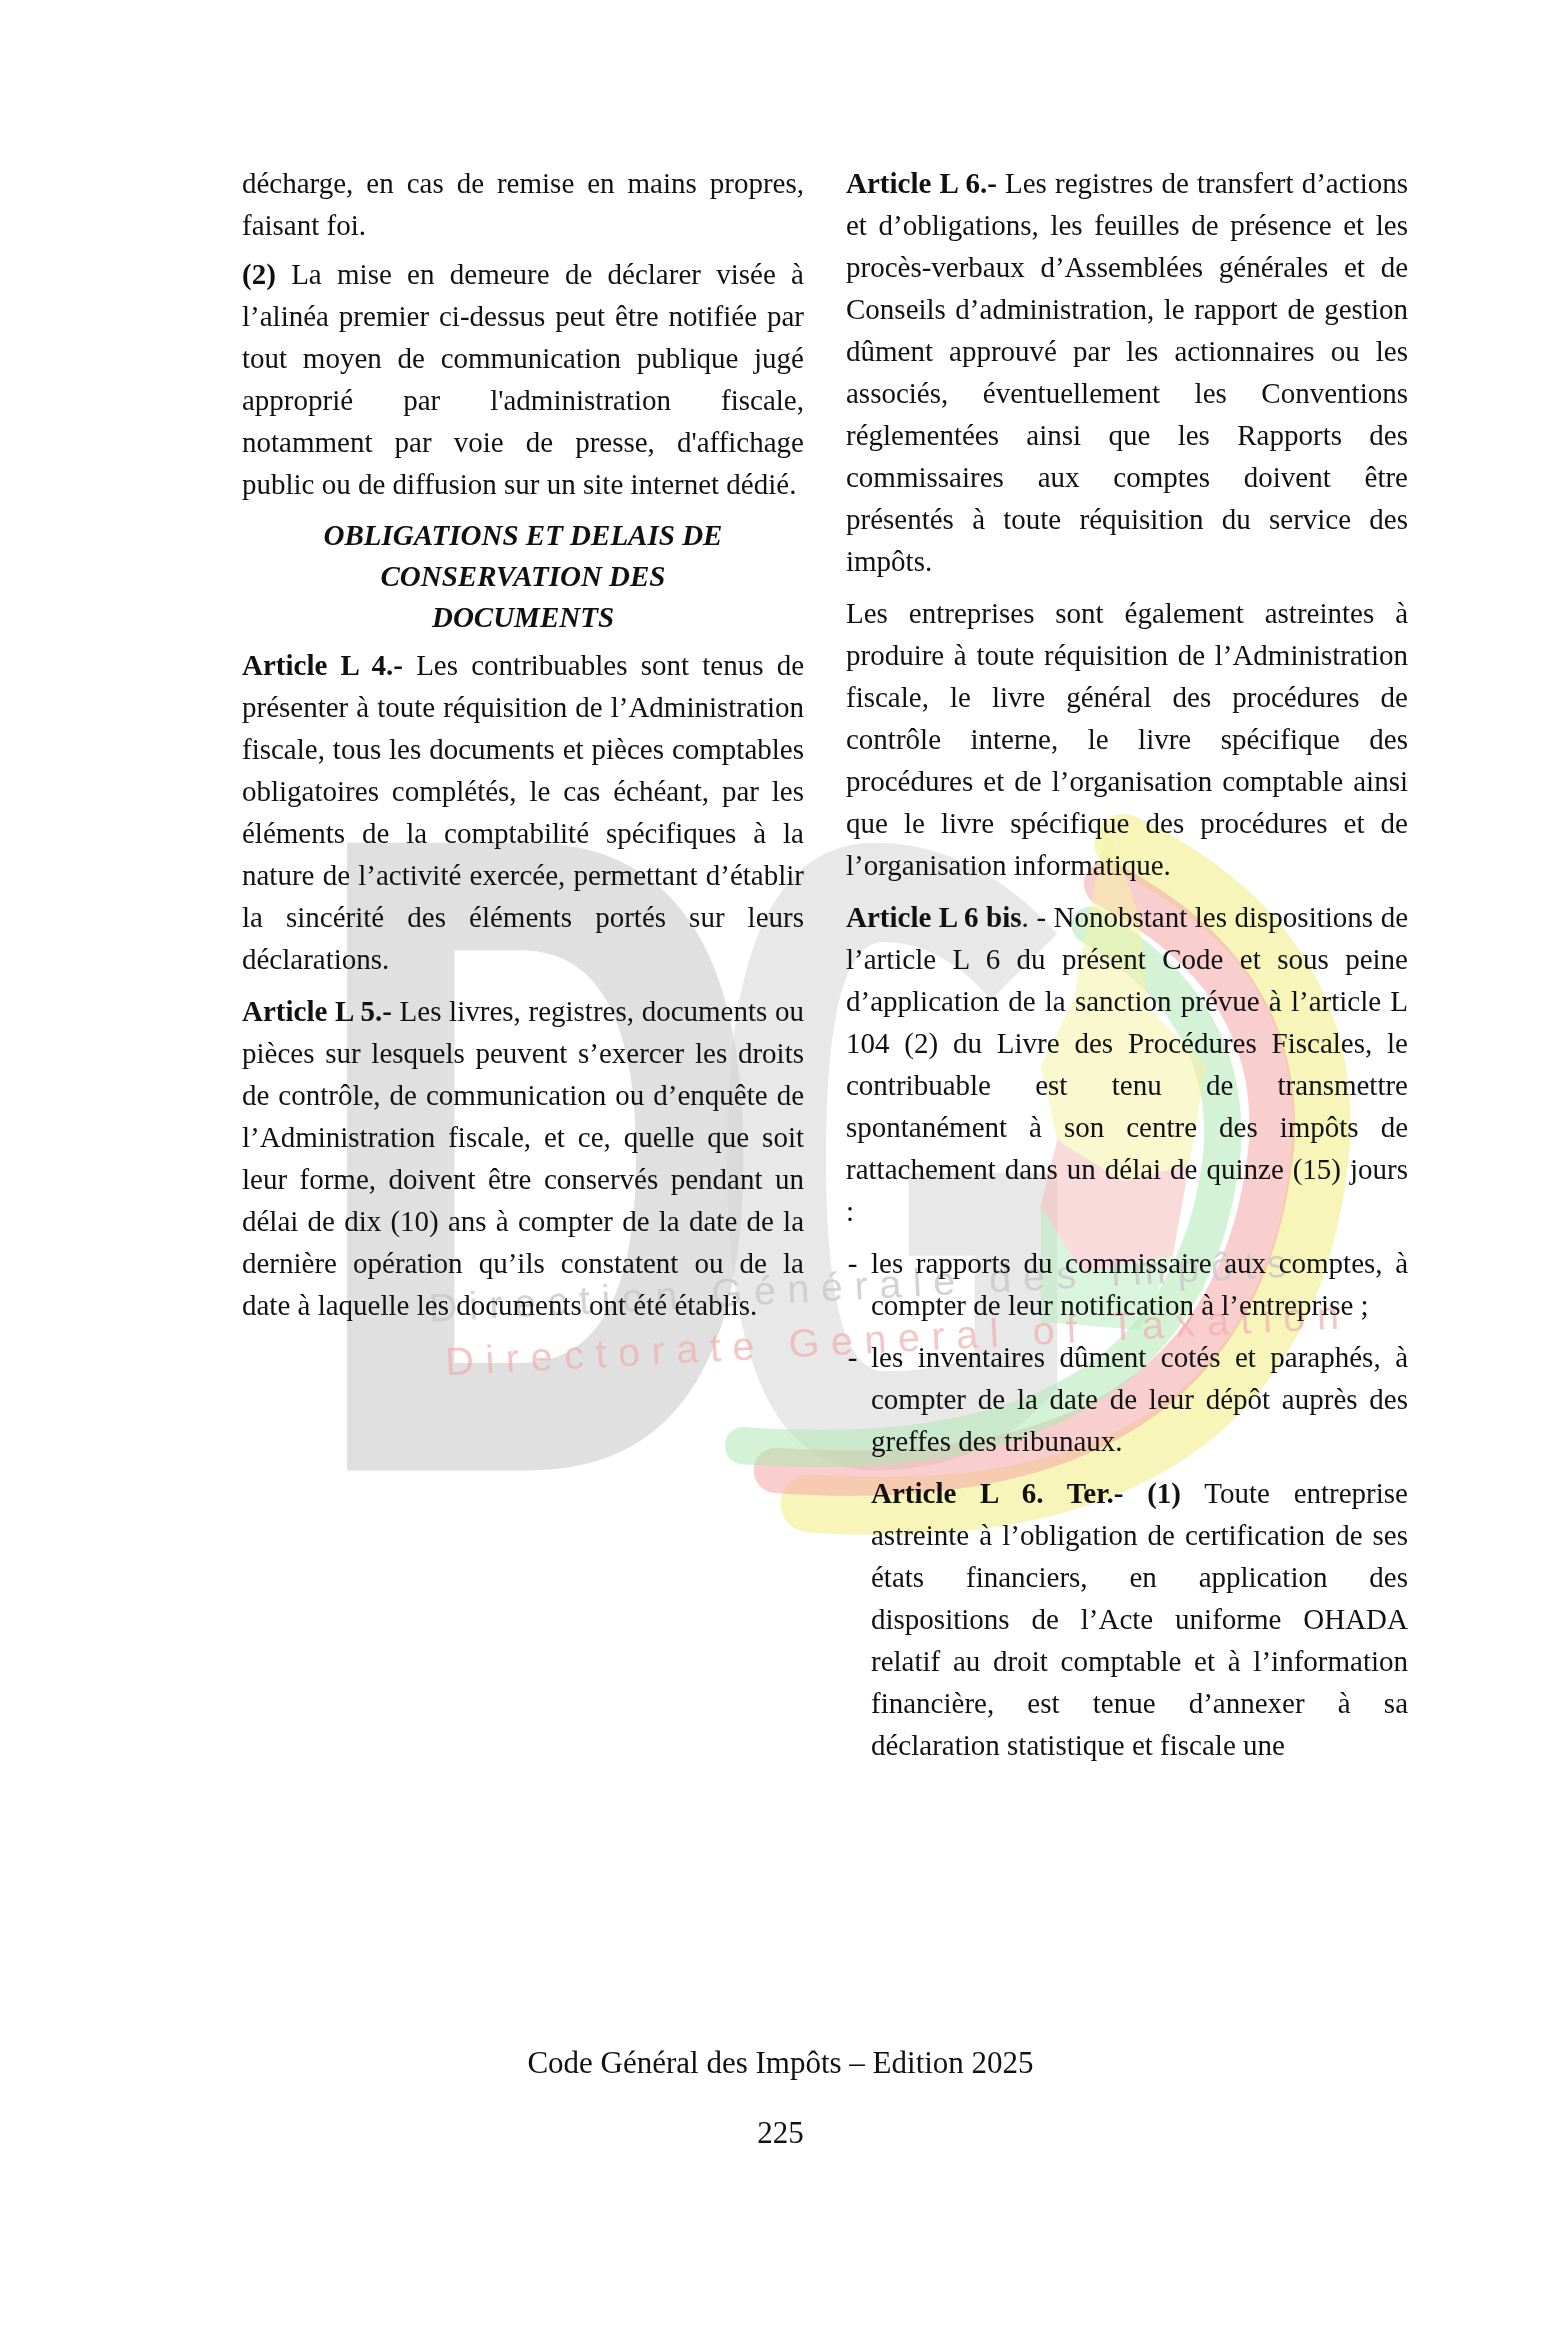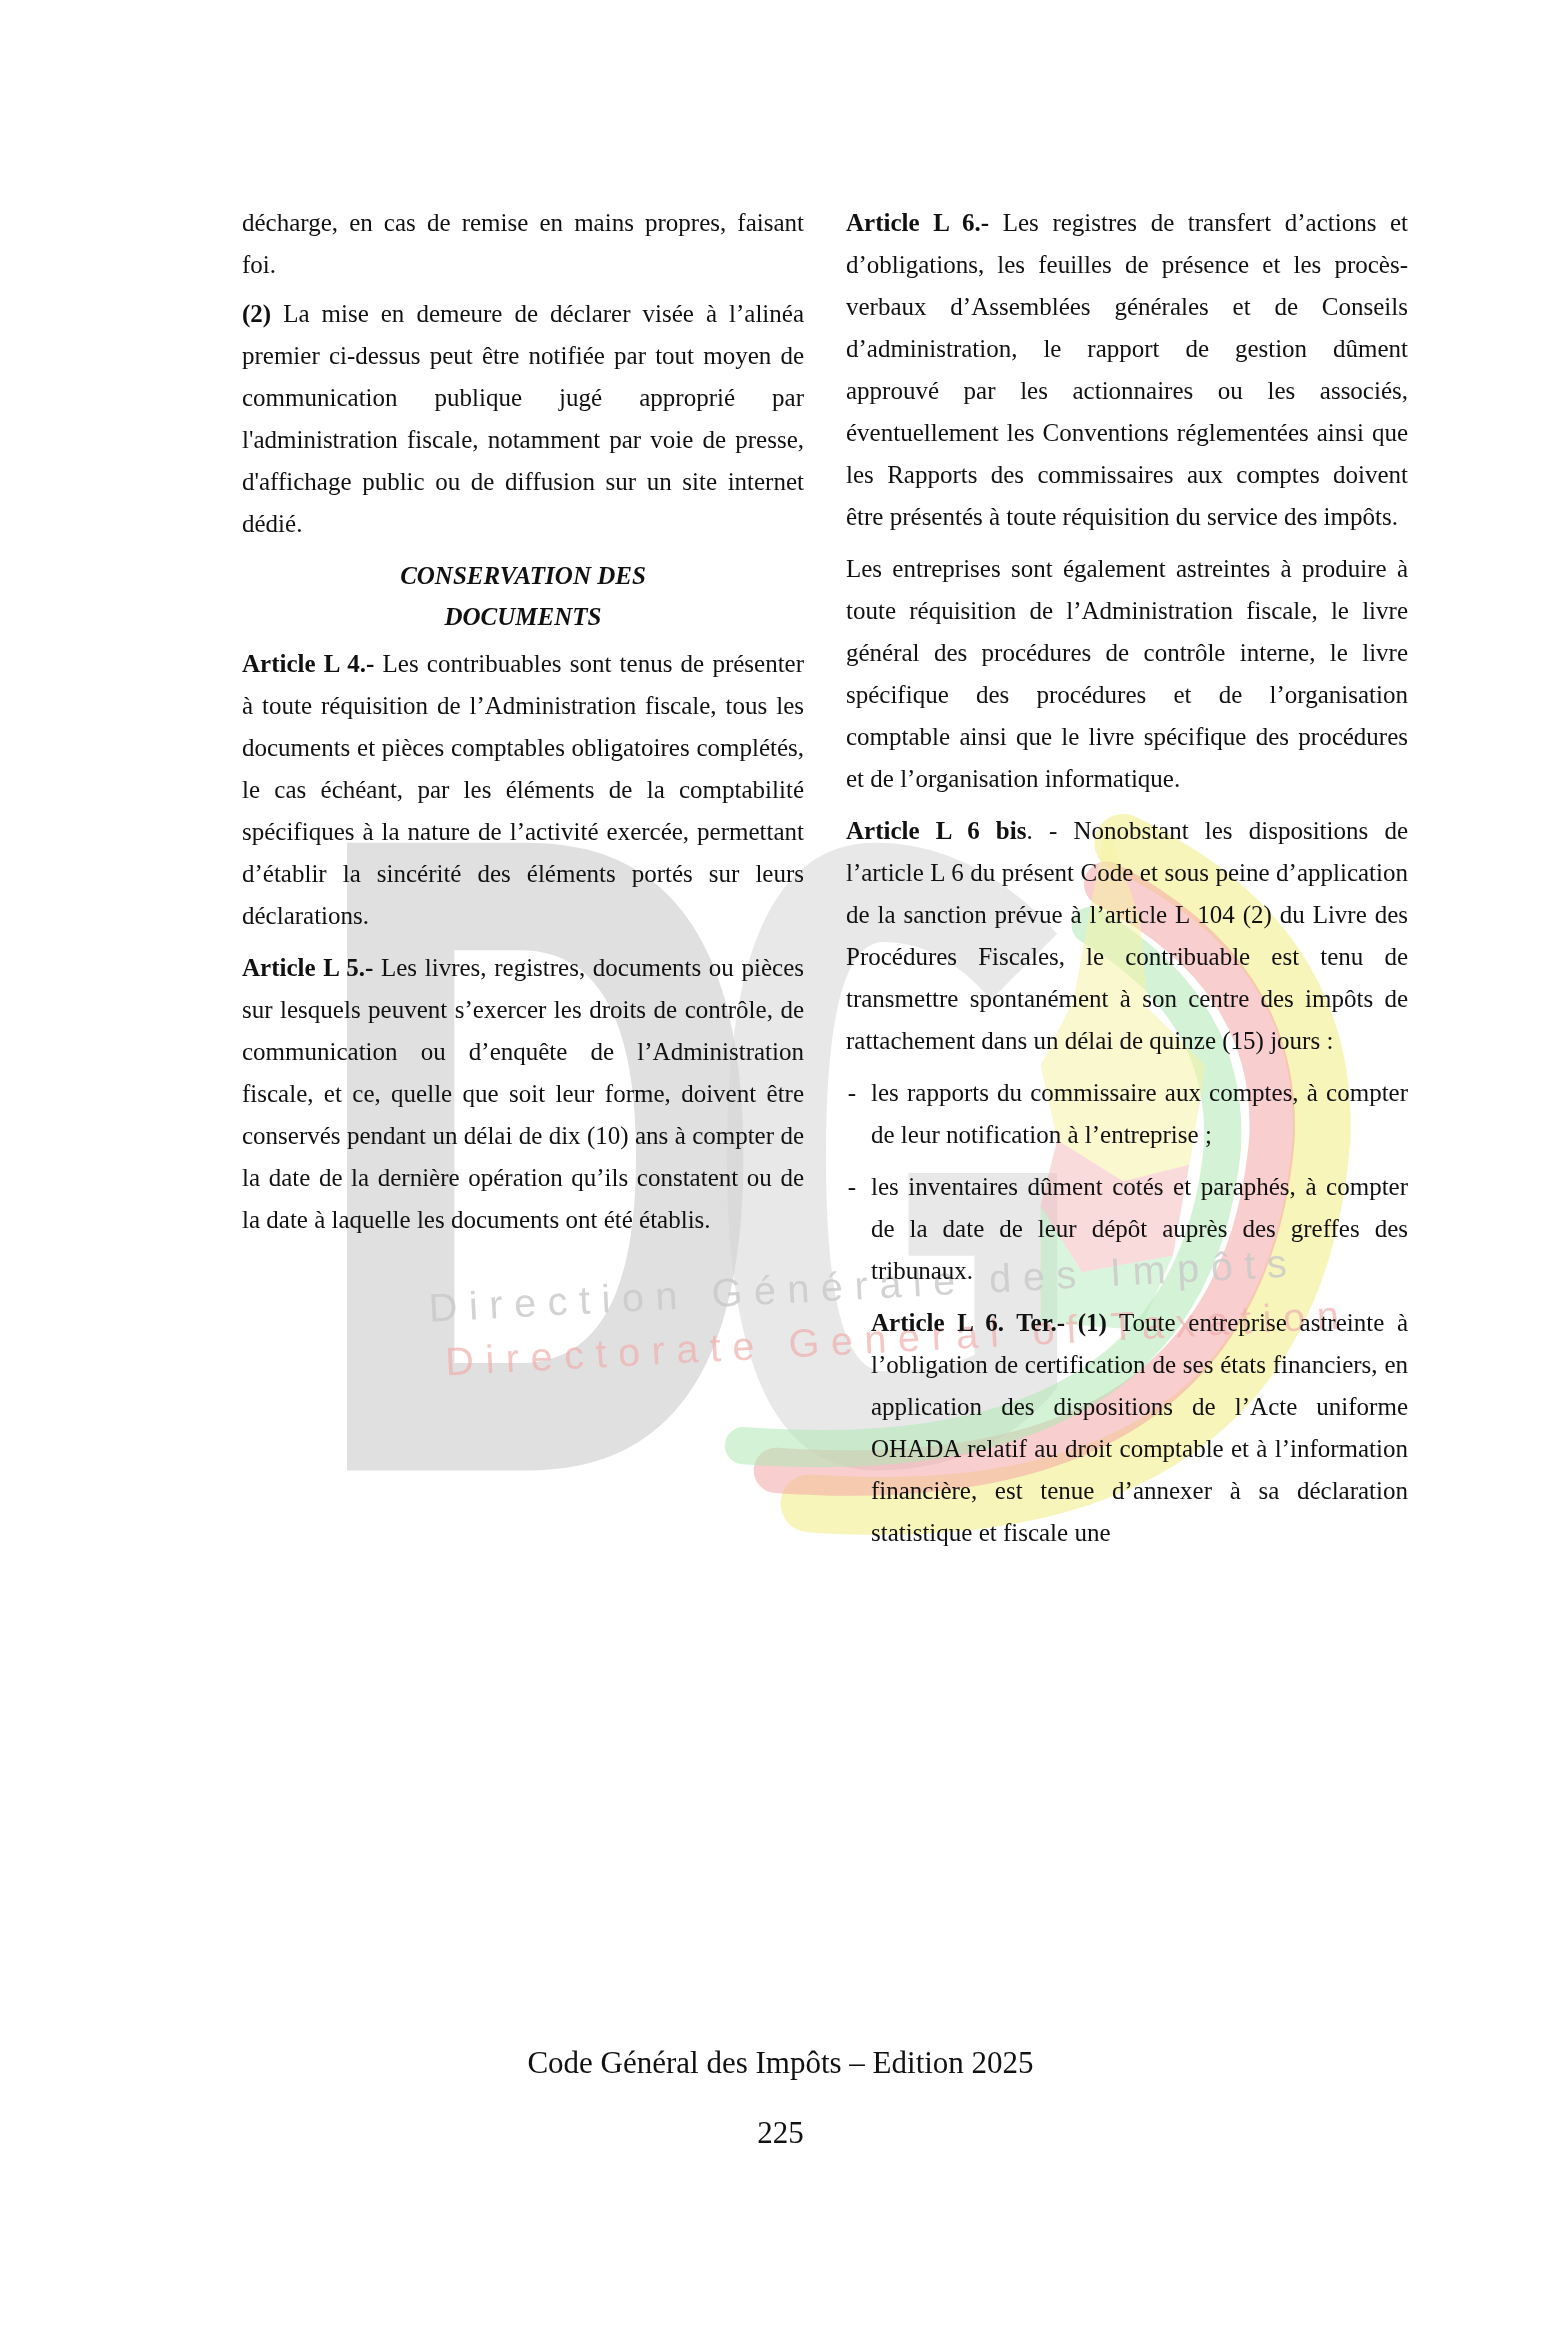--- a/index.html
+++ b/index.html
@@ -32,23 +32,22 @@
       pointer-events: none;
       z-index: 0;
     }
     .watermark svg { width: 100%; height: 100%; }
 
     .col {
       position: absolute;
       top: 162px;
       width: 562px;
       z-index: 1;
-      font-size: 25px;
+      font-size: 29px;
       line-height: 42px;
-      margin-top: 40px;
     }
     .col-left { left: 242px; }
     .col-right { left: 846px; width: 562px; }
 
     .para {
       margin: 0 0 10px 0;
       text-align: justify;
       text-align-last: left;
       hyphens: none;
     }
@@ -132,20 +131,21 @@
       <text x="160" y="705" font-family="Liberation Sans, sans-serif" font-size="48" fill="#f0b0b0" opacity="0.7" letter-spacing="14" transform="rotate(-3 160 705)">Directorate General of Taxation</text>
     </svg>
   </div>
 
   <div class="col col-left">
     <p class="para tight">décharge, en cas de remise en mains propres, faisant foi.</p>
 
     <p class="para"><span class="bold">(2)</span><span> La mise en demeure de déclarer visée à l’alinéa premier ci-dessus peut être notifiée par tout moyen de communication publique jugé approprié par l'administration fiscale, notamment par voie de presse, d'affichage public ou de diffusion sur un site internet dédié.</span></p>
 
     <div class="section-heading">
+      <div>OBLIGATIONS ET DELAIS DE</div>
       <div>CONSERVATION DES</div>
       <div>DOCUMENTS</div>
     </div>
 
     <p class="para"><span class="art-label">Article L 4</span><span class="art-sep">.-</span><span> Les contribuables sont tenus de présenter à toute réquisition de l’Administration fiscale, tous les documents et pièces comptables obligatoires complétés, le cas échéant, par les éléments de la comptabilité spécifiques à la nature de l’activité exercée, permettant d’établir la sincérité des éléments portés sur leurs déclarations.</span></p>
 
 
     <p class="para"><span class="art-label">Article L 5</span><span class="art-sep">.-</span><span> Les livres, registres, documents ou pièces sur lesquels peuvent s’exercer les droits de contrôle, de communication ou d’enquête de l’Administration fiscale, et ce, quelle que soit leur forme, doivent être conservés pendant un délai de dix (10) ans à compter de la date de la dernière opération qu’ils constatent ou de la date à laquelle les documents ont été établis.</span></p>
   </div>
 

